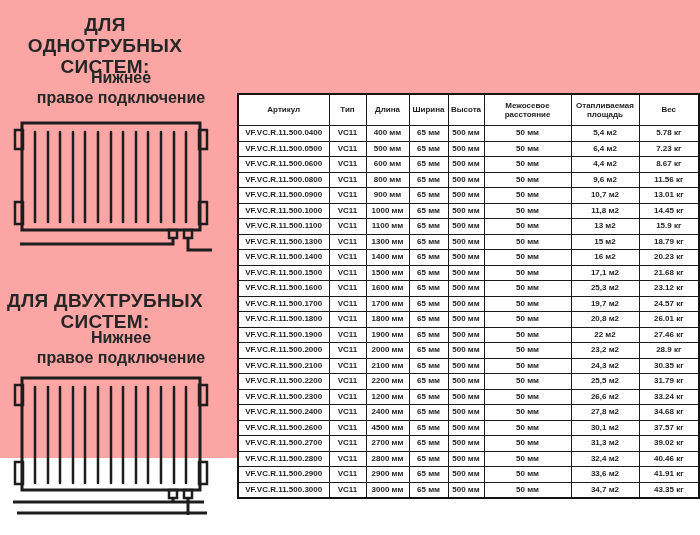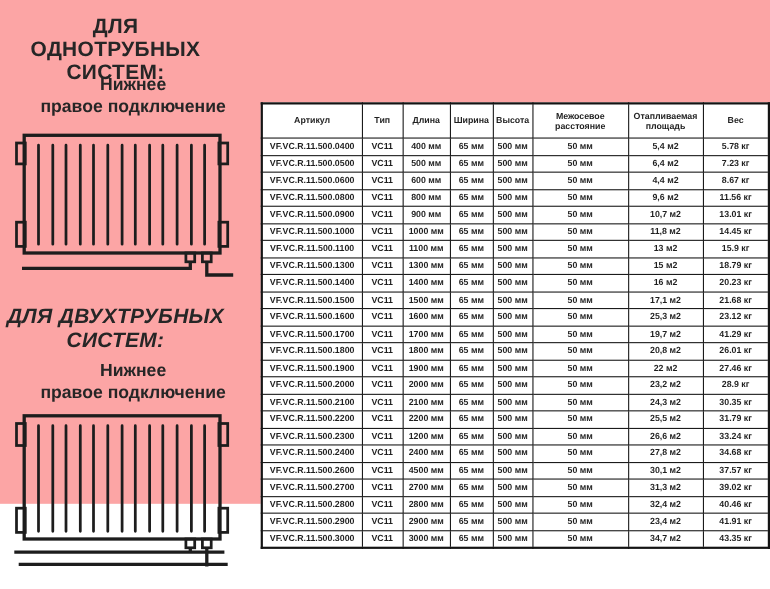--- a/index.html
+++ b/index.html
@@ -86,21 +86,21 @@
         <rect x="199" y="20" width="8" height="19" stroke-width="2.5"></rect>
         <rect x="199" y="92" width="8" height="22" stroke-width="2.5"></rect>
         <path stroke-width="2.5" stroke-linecap="round" d="M35 22V112M48 22V112M60 22V112M73 22V112M85 22V112M98 22V112M111 22V112M123 22V112M136 22V112M148 22V112M161 22V112M174 22V112M186 22V112"></path>
         <rect x="169" y="120" width="8" height="8" stroke-width="2.5"></rect>
         <rect x="184" y="120" width="8" height="8" stroke-width="2.5"></rect>
         <path d="M20 134H173V128"></path>
         <path d="M188 128V140H212"></path>
       </g>
     </svg>
 
-    <div class="section-title" style="top:278px;font-style:italic;">
+    <div class="section-title" style="top:290px;">
       <div>ДЛЯ ДВУХТРУБНЫХ</div>
       <div>СИСТЕМ:</div>
     </div>
     <div class="section-subtitle" style="top:328px;">
       <div>Нижнее</div>
       <div>правое подключение</div>
     </div>
 
     <svg class="diagram-svg" style="top:368px;" width="235" height="150" viewBox="0 0 235 150">
       <g fill="none" stroke="#1d1d1d" stroke-width="3" stroke-linejoin="miter">
@@ -255,21 +255,21 @@
           <td>23.12 кг</td>
         </tr>
         <tr>
           <td>VF.VC.R.11.500.1700</td>
           <td>VC11</td>
           <td>1700 мм</td>
           <td>65 мм</td>
           <td>500 мм</td>
           <td>50 мм</td>
           <td>19,7 м2</td>
-          <td>41.29 кг</td>
+          <td>24.57 кг</td>
         </tr>
         <tr>
           <td>VF.VC.R.11.500.1800</td>
           <td>VC11</td>
           <td>1800 мм</td>
           <td>65 мм</td>
           <td>500 мм</td>
           <td>50 мм</td>
           <td>20,8 м2</td>
           <td>26.01 кг</td>
@@ -364,21 +364,21 @@
           <td>32,4 м2</td>
           <td>40.46 кг</td>
         </tr>
         <tr>
           <td>VF.VC.R.11.500.2900</td>
           <td>VC11</td>
           <td>2900 мм</td>
           <td>65 мм</td>
           <td>500 мм</td>
           <td>50 мм</td>
-          <td>23,4 м2</td>
+          <td>33,6 м2</td>
           <td>41.91 кг</td>
         </tr>
         <tr>
           <td>VF.VC.R.11.500.3000</td>
           <td>VC11</td>
           <td>3000 мм</td>
           <td>65 мм</td>
           <td>500 мм</td>
           <td>50 мм</td>
           <td>34,7 м2</td>

